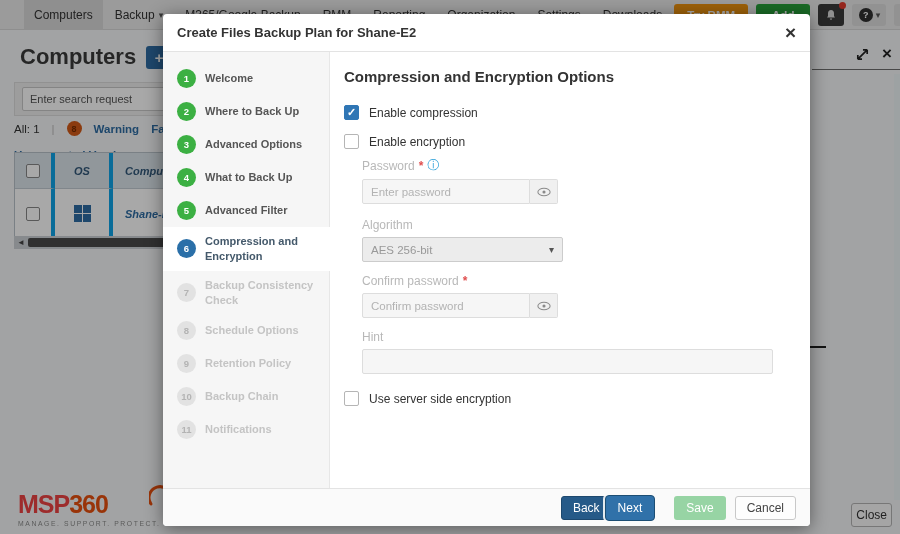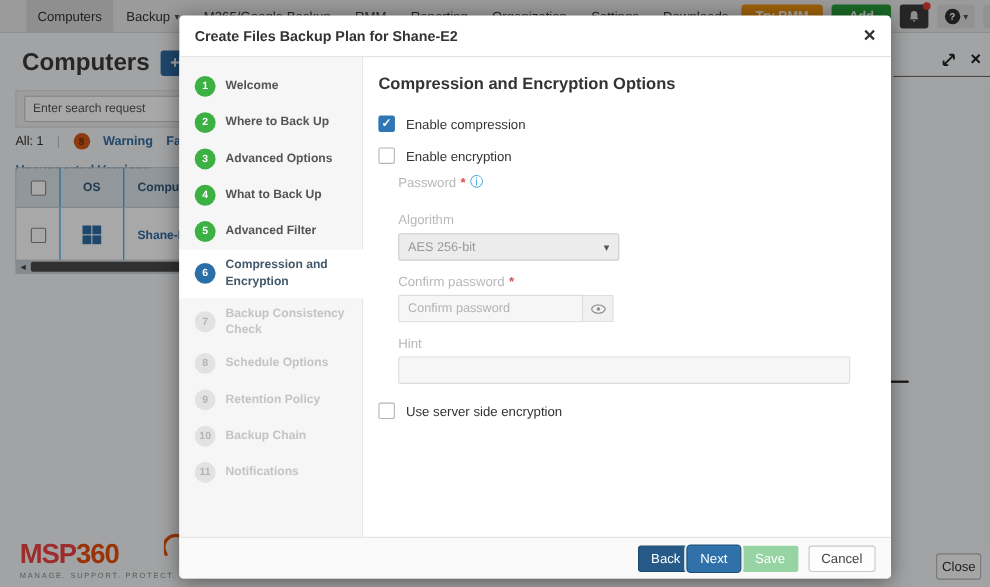--- a/index.html
+++ b/index.html
@@ -42,22 +42,22 @@
             display:flex; align-items:center; flex-wrap:wrap; column-gap:9px; row-gap:5px; line-height:14px;gap:12px; }
   .pipe { color:#bbb; }
   .warn-badge { width:15px; height:15px; border-radius:50%; background:#d35a17; color:#7a2c00; font-size:9px;
             font-weight:bold; display:flex; align-items:center; justify-content:center; }
   .flink { color:#2e6da4; font-weight:bold; }
 
   .bg-table { position:absolute; left:14px; top:152px; width:300px; border:1px solid #b9c2ca; }
   .t-row { display:flex; background:#fff; }
   .t-row.head { background:#dde6ec; height:36px; }
   .t-row.data { height:50px; }
-  .t-cell { border-right:1px solid #0ea5e9; border-bottom:1px solid #c3ccd3; display:flex;
-            align-items:center; justify-content:center; font-size:11px; }
+  .t-cell { border-right:4px solid #0ea5e9; border-bottom:1px solid #c3ccd3; display:flex;
+            align-items:center; justify-content:center; font-size:11px;font-style:italic; }
   .t-cell.c-cb { width:40px; }
   .t-cell.c-os { width:58px; color:#33597a; font-weight:bold; }
   .t-cell.c-name { flex:1; justify-content:flex-start; padding-left:12px; color:#33597a; font-weight:bold; }
   .t-check { width:14px; height:14px; border:1px solid #888; border-radius:2px; background:#fff; }
   .winlogo { display:grid; grid-template-columns:8px 8px; grid-template-rows:8px 8px; gap:1px; }
   .winlogo span { background:#2e6da4; }
   .bg-link { color:#2e6da4; font-weight:bold; font-size:11px; }
   .hscroll { position:absolute; left:14px; top:236px; width:300px; height:13px; background:#cdd2d6;
             display:flex; align-items:center; }
   .hs-arrow { width:14px; font-size:8px; color:#444; text-align:center; }
@@ -130,21 +130,21 @@
   .select .sel-caret { margin-left:auto; color:#555; font-size:10px; }
   .f-gap { height:12px; }
   .hint-input { width:411px; }
 
   .m-footer { flex:0 0 38px; border-top:1px solid #e3e3e3; background:#fafafa; display:flex;
            align-items:center; justify-content:flex-end; padding:0 14px; }
   .fbtn { font-size:12px; border-radius:3px; padding:4px 11px; border:1px solid transparent; }
   .fbtn-back { background:#265a88; color:#fff; border-color:#1d486e; }
   .fbtn-next { background:#3071a9; color:#fff; border-color:#1c4e74; margin-left:-7px; position:relative;
            z-index:2; box-shadow:0 0 0 2px rgba(250,250,250,0.9); border-radius:4px; padding:5px 12px; }
-  .fbtn-save { background:#97d4a4; color:#fff; }
+  .fbtn-save { background:#97d4a4; color:#fff; margin-left:19px; }
   .fbtn-cancel { background:#fdfdfd; color:#444; border-color:#c8c8c8; margin-left:9px; }
 </style>
 </head>
 <body>
 
 <div class="stage">
 
   <div class="bg-page">
 
     <div class="topnav">
@@ -322,20 +322,29 @@
           <span class="cb-label">Enable encryption</span>
         </div>
 
         <div class="enc-block">
           <div class="f-row">
             <div class="f-col-pass">
               <div class="f-label">
                 <span>Password</span>
                 <span class="req">*</span>
                 <span class="info-i">ⓘ</span>
+              </div>
+              <div class="field-group">
+                <input class="txt" type="text" disabled="" placeholder="Enter password" style="">
+                <span class="addon">
+                  <svg width="14" height="10" viewBox="0 0 16 10">
+                      <ellipse cx="8" cy="5" rx="7" ry="4.3" fill="none" stroke="#8a8a8a" stroke-width="1.2"></ellipse>
+                      <circle cx="8" cy="5" r="1.8" fill="#8a8a8a"></circle>
+                    </svg>
+                </span>
               </div>
             </div>
             <div class="f-col-alg">
               <div class="f-label">
                   <span>Algorithm</span>
                 </div>
               <div class="select">
                 <span>AES 256-bit</span>
                 <span class="sel-caret">▾</span>
               </div>

